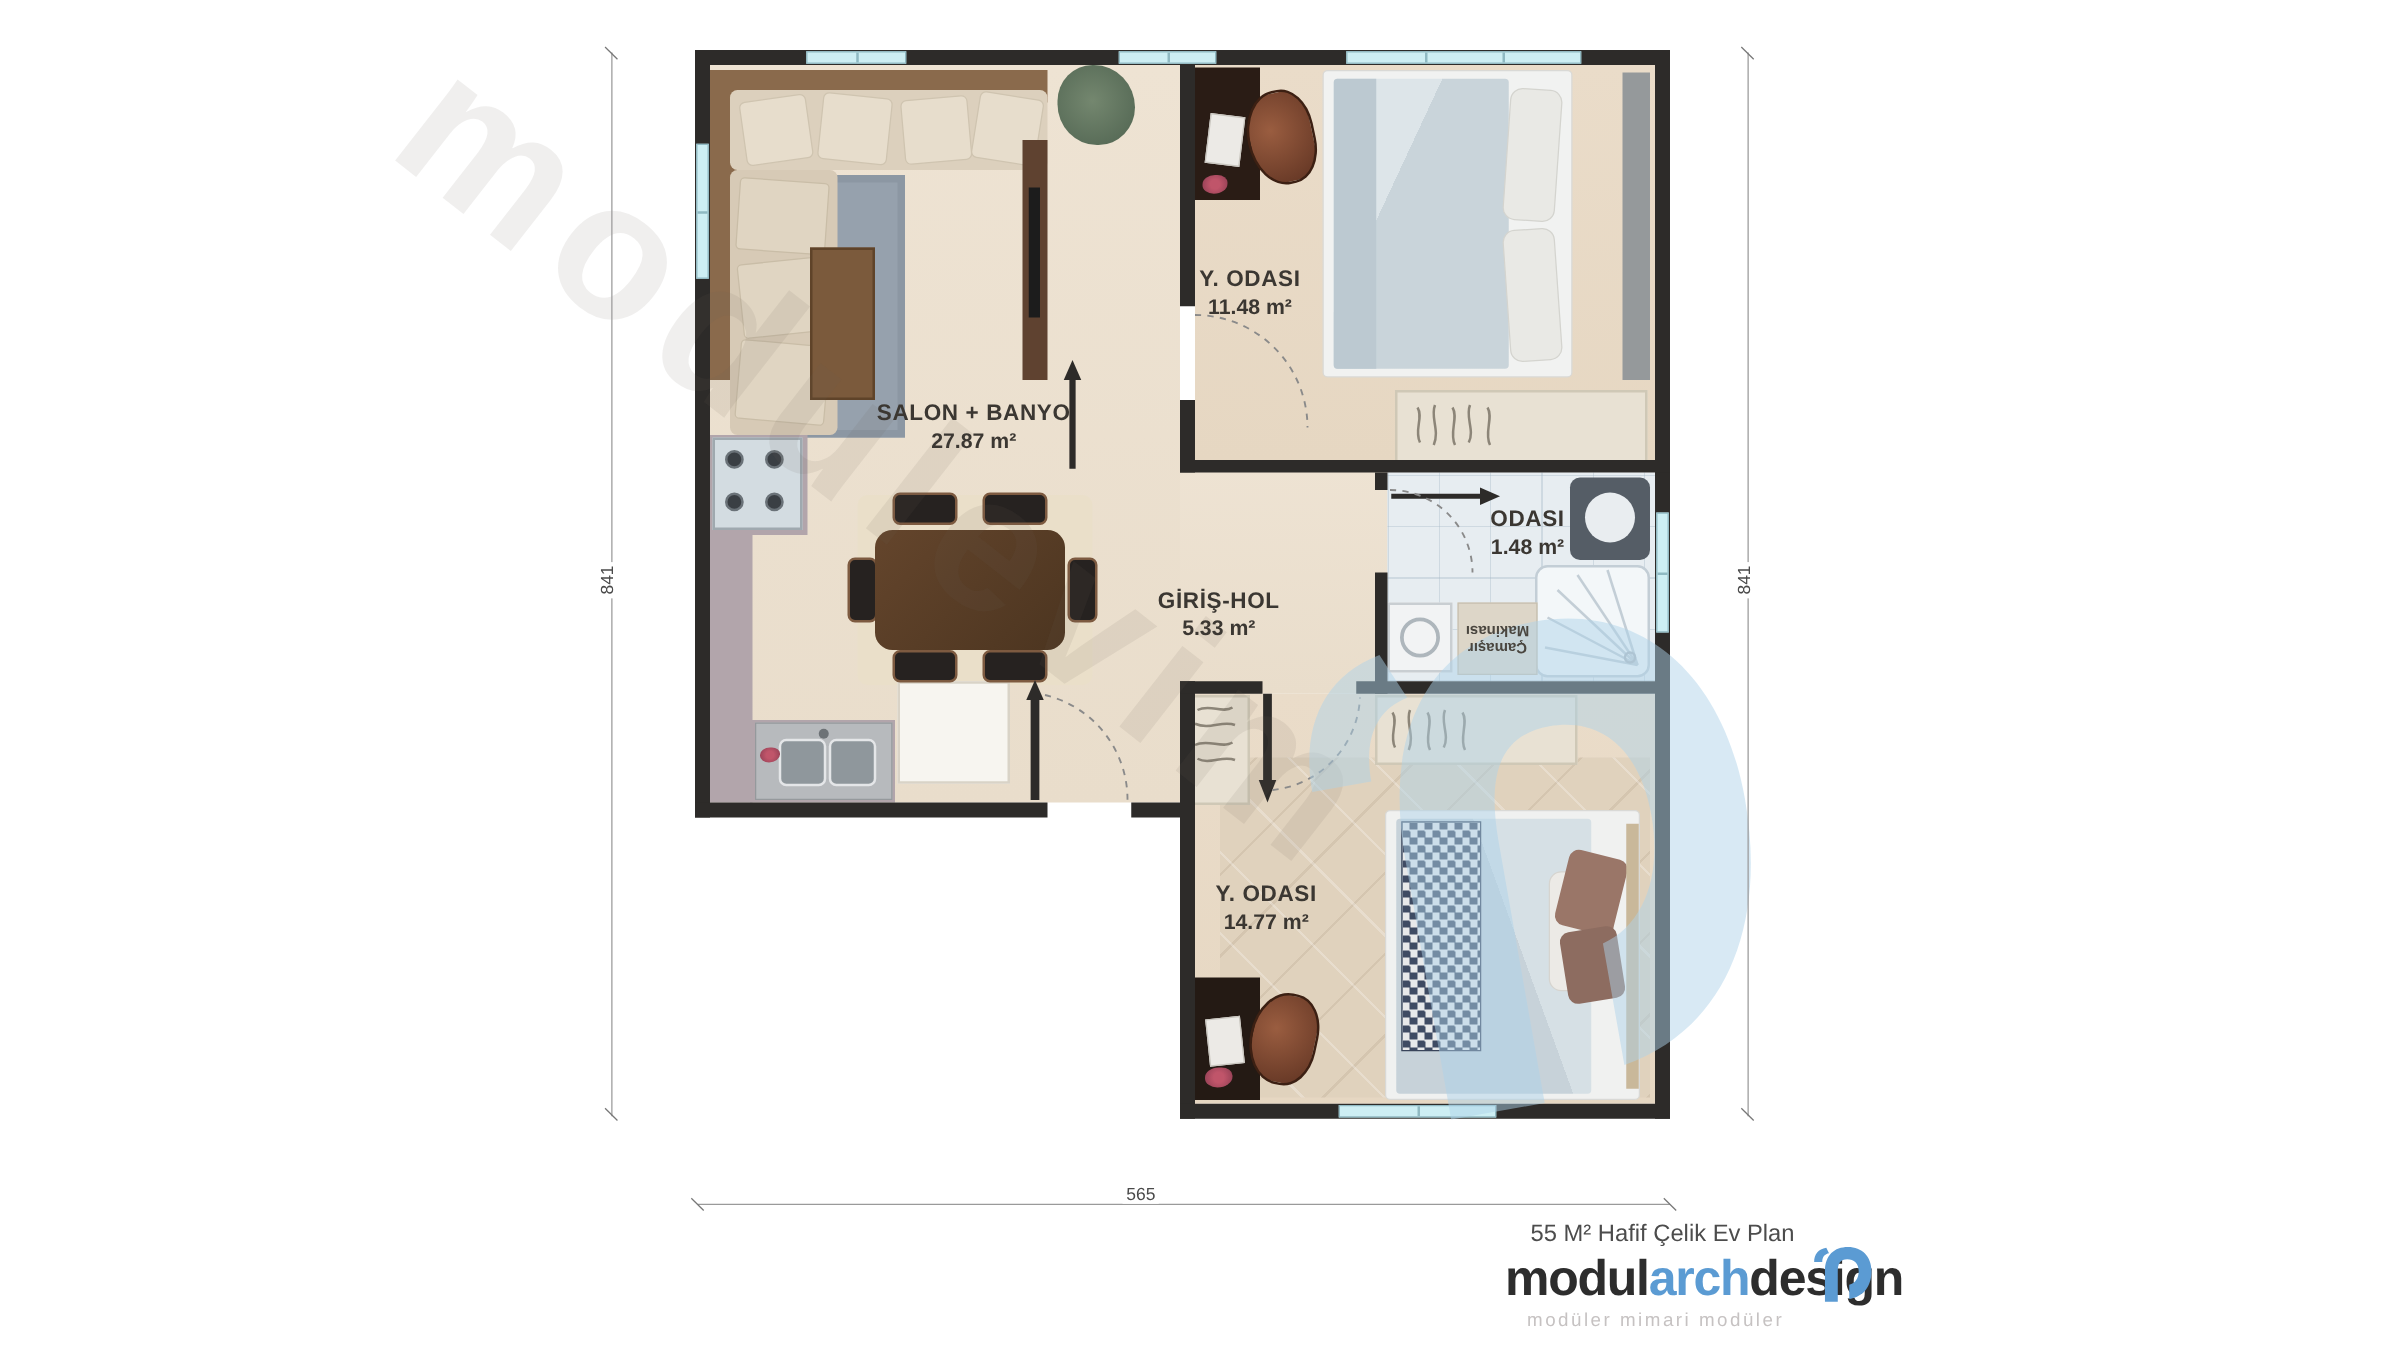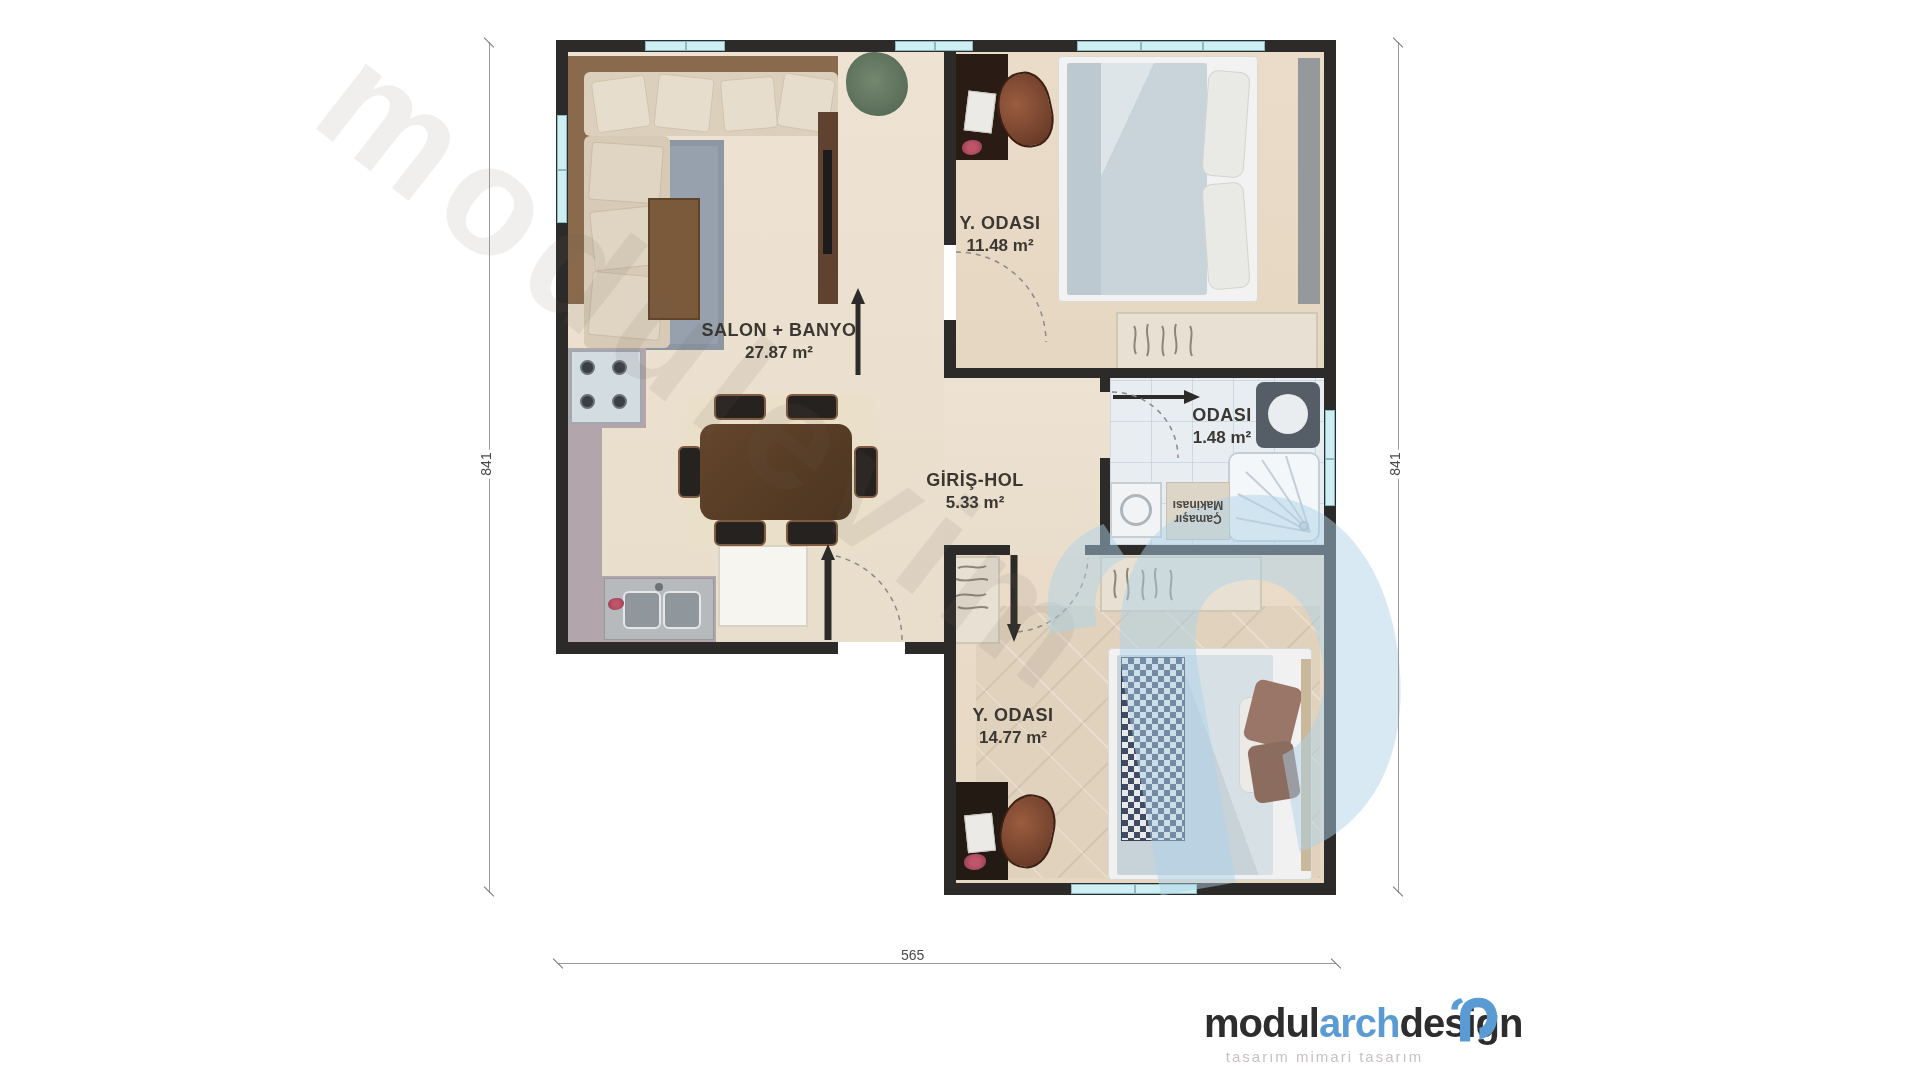--- a/index.html
+++ b/index.html
@@ -276,20 +276,21 @@
   <div class="dimline" style="left:1398px;top:42px;width:1px;height:851px;"></div>
   <div class="tick" style="left:1391px;top:42px;"></div>
   <div class="tick" style="left:1391px;top:891px;"></div>
   <div class="dimtext" style="left:1380px;top:456px;transform:rotate(-90deg);">841</div>
 
   <div class="dimline" style="left:558px;top:963px;width:778px;height:1px;"></div>
   <div class="tick" style="left:551px;top:963px;"></div>
   <div class="tick" style="left:1329px;top:963px;"></div>
   <div class="dimtext" style="left:898px;top:947px;">565</div>
 
+  <div id="plan-title">55 M² Hafif Çelik Ev Plan</div>
   <div id="logo-line"><span class="dark">modul</span><span class="blue">arch</span><span class="dark">design</span></div>
   <svg class="abs" style="left:1447px;top:988px;z-index:90;" width="54" height="56" viewBox="0 0 100 100">
     <path fill="#5b9bd3" d="M24 97 L24 52 C24 28 38 16 58 16 C79 16 93 30 93 52 C93 74 81 90 60 93 L60 72 C69 70 74 62 74 52 C74 40 67 34 57 34 C47 34 43 40 43 52 L43 97 Z"></path>
     <path fill="#5b9bd3" d="M26 17 C14 19 8 27 8 38 L20 38 C20 30 24 26 30 25 Z"></path>
   </svg>
-  <div id="tagline">tasarım mimari tasarım</div>
+  <div id="tagline">modüler mimari modüler</div>
 
 </div>
 
 </body></html>

